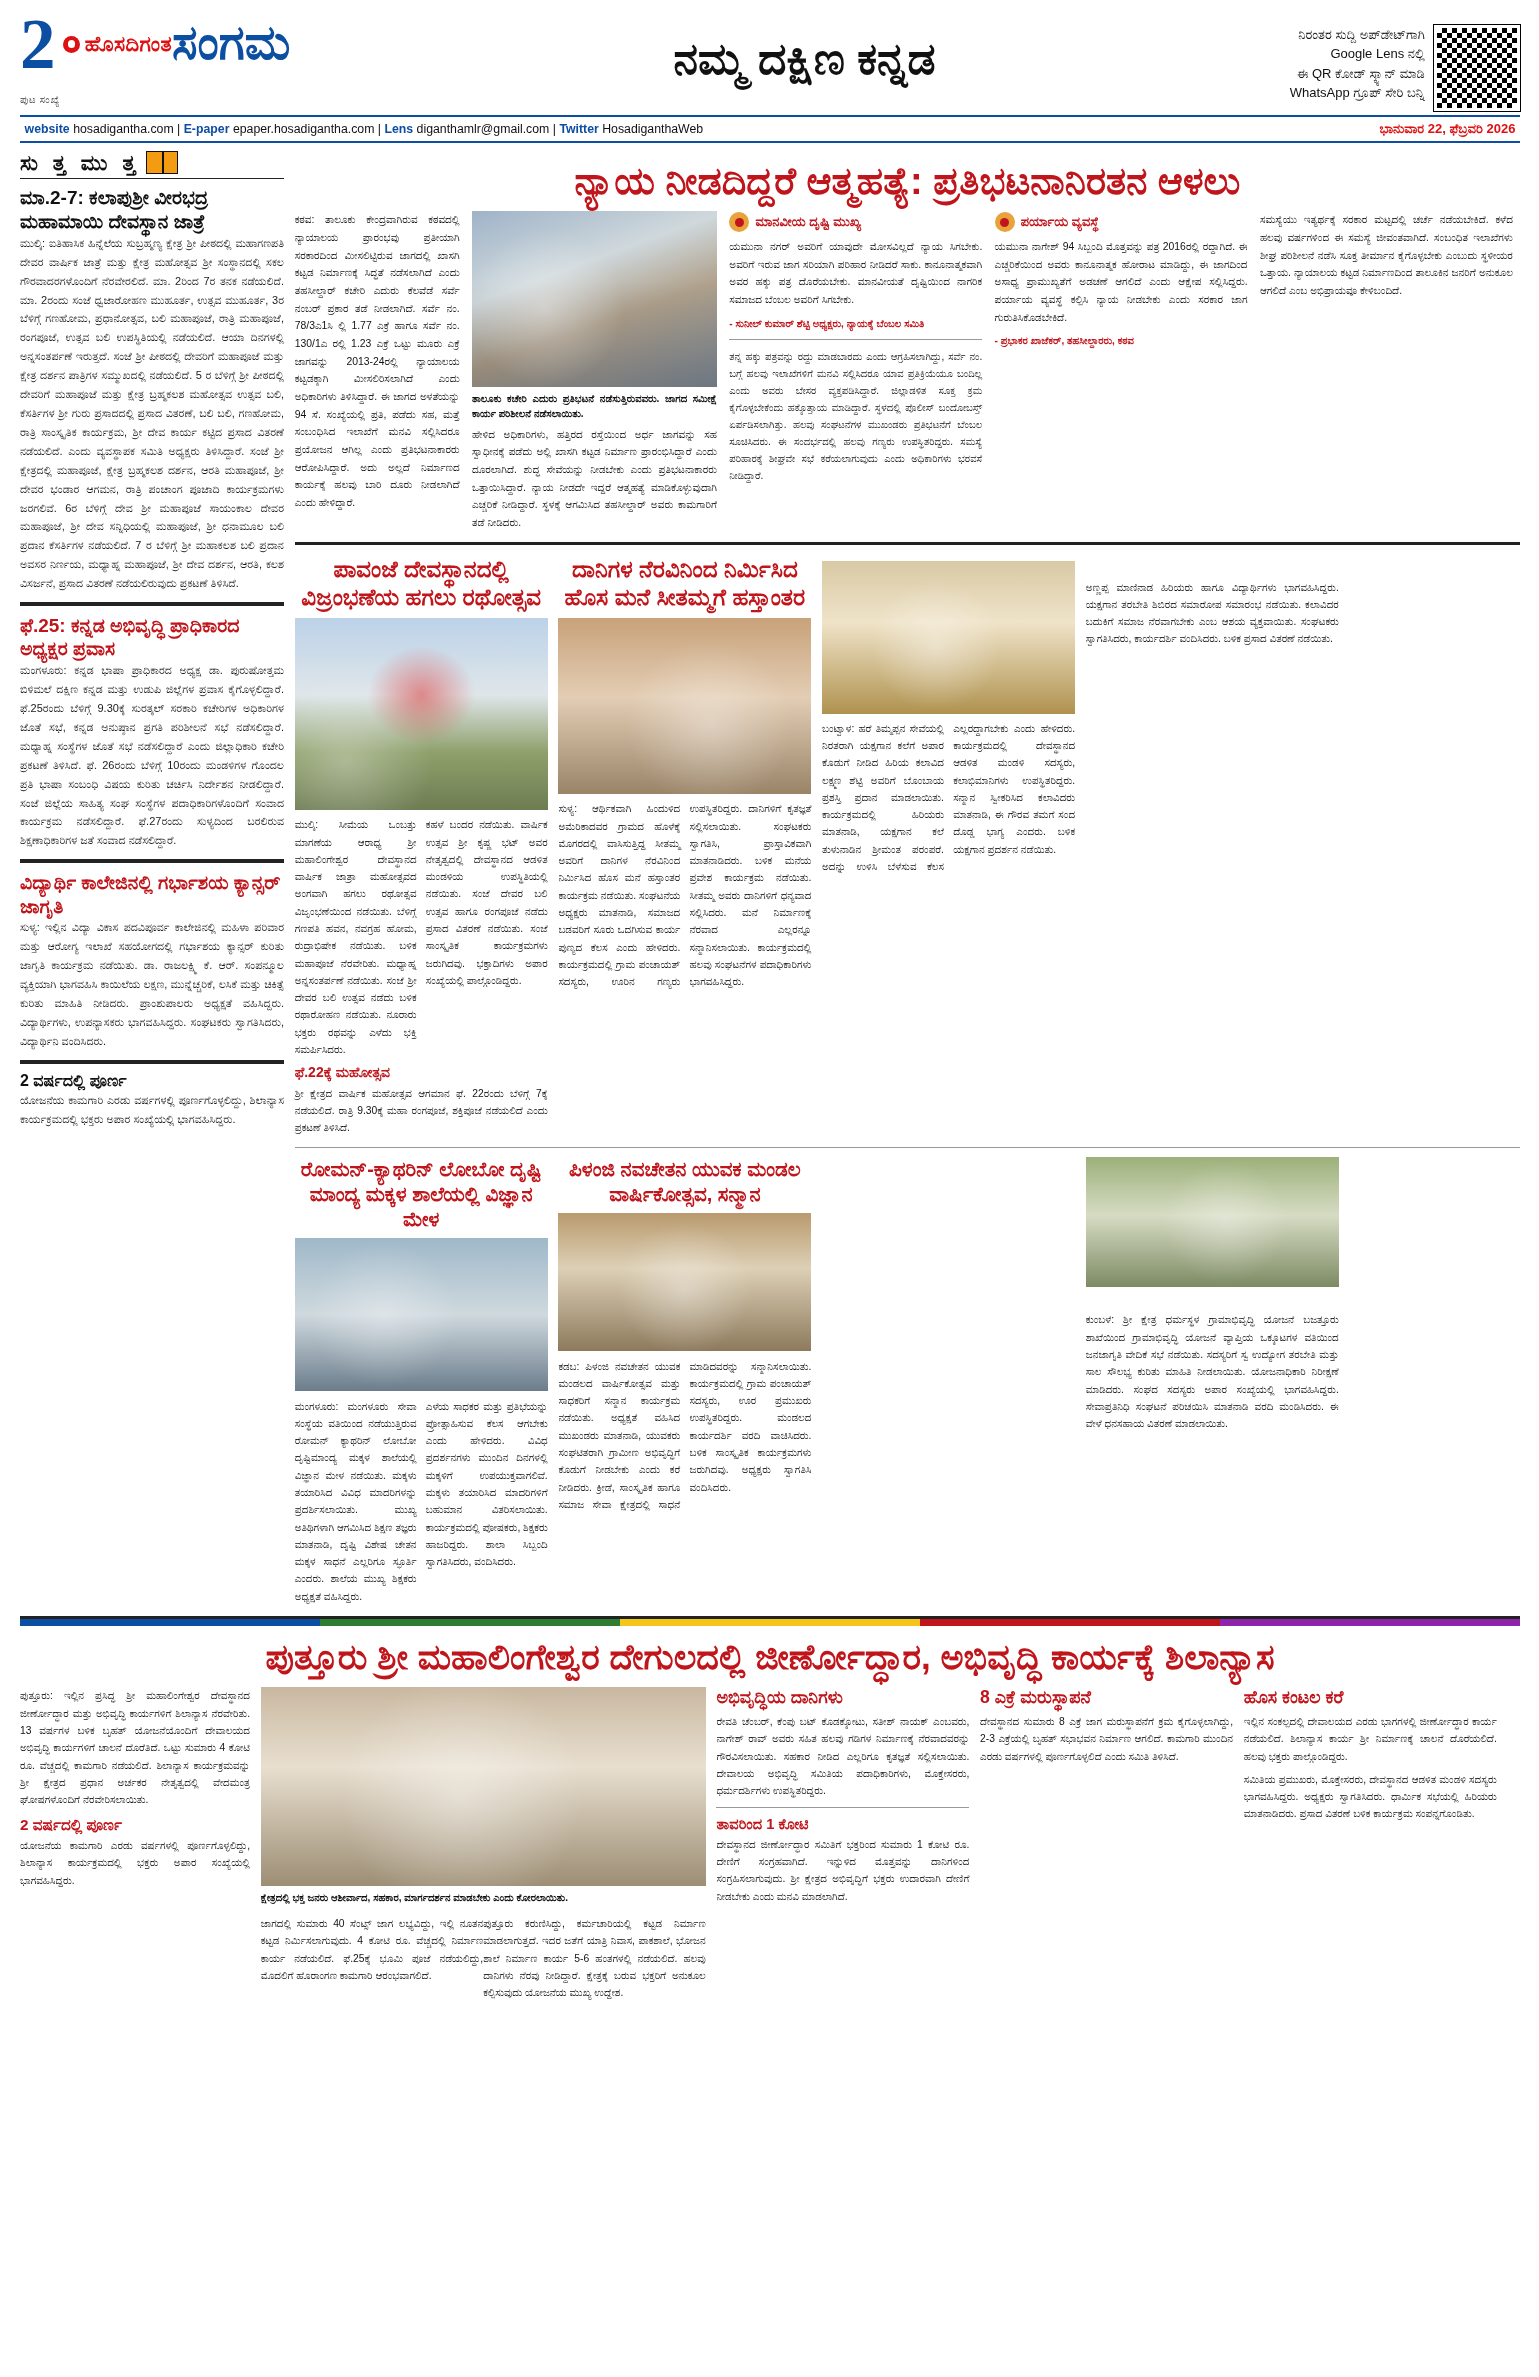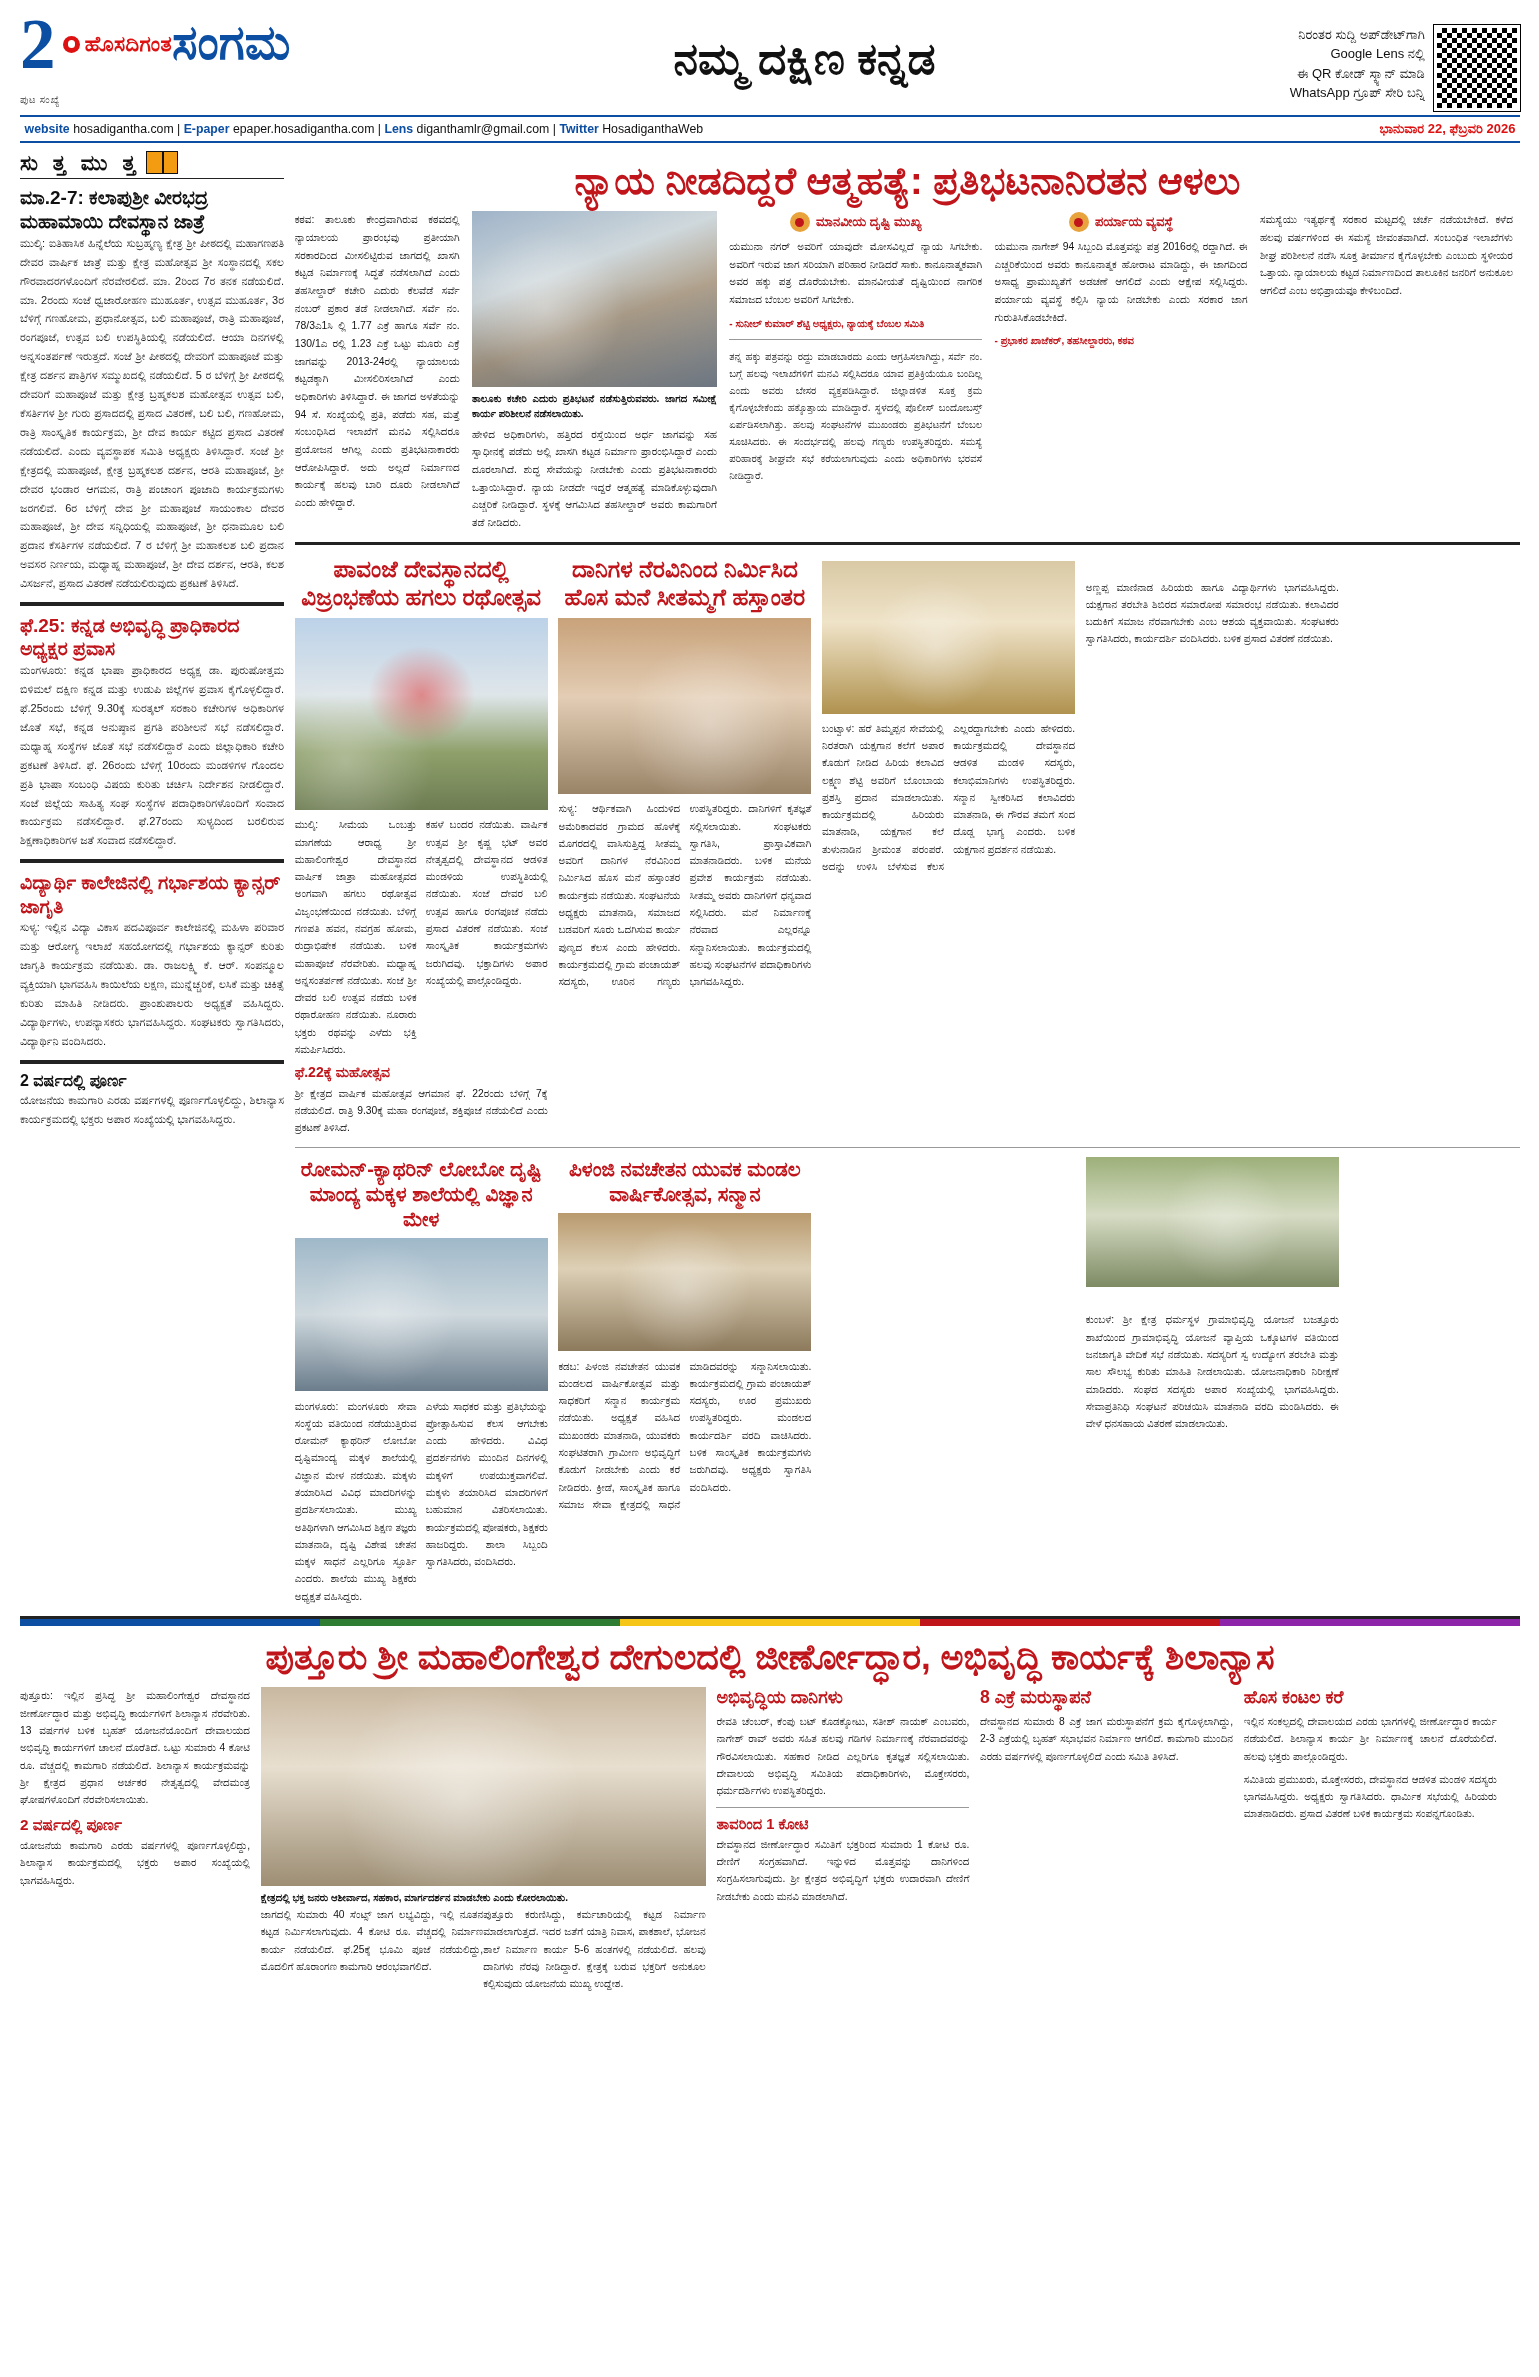--- a/index.html
+++ b/index.html
@@ -70,21 +70,21 @@
   .tg-col { font-size:10.4px; line-height:1.7; text-align:justify; }
   .tg-c1 { width:165px; }
   .tg-c2 { width:245px; }
   .tg-c3 { width:253px; }
   .tg-c4 { width:253px; }
   .tg-c5 { width:253px; }
   .photo { background:#c9c9c9; width:100%; position:relative; overflow:hidden;}
   .photo-inner{ position:absolute; inset:0; }
   .cap { font-size:10px; font-weight:bold; margin-top:3.8px; line-height:1.5; }
   .red-label { color:#c0151a; font-weight:bold; }
-  .badge-head { display:flex; align-items:center; gap:6.1px; font-weight:bold; color:#c0151a; font-size:13px;justify-content:center; }
+  .badge-head { display:flex; align-items:center; gap:6.1px; font-weight:bold; color:#c0151a; font-size:13px; }
   .badge-dot { width:20px;height:20px;border-radius:50%;background:#e8a33d; position:relative;}
   .badge-dot:after{content:"";position:absolute;left:5.4px;top:5.4px;width:9.2px;height:9.2px;border-radius:50%;background:#c0151a;}
 
   hr.thin { border:0; border-top:0.8px solid #999; margin:7.7px 0; }
 
   
   .mid-wrap { display:flex; gap:10.7px; margin-top:10.7px; border-top:3.1px solid #222; padding-top:9.2px;}
   .mcol { }
   .m1 { width:253px; }
   .m2 { width:253px; }
@@ -314,21 +314,21 @@
         <div style="font-size:10.3px;line-height:1.68;text-align:justify">ಪುತ್ತೂರು: ಇಲ್ಲಿನ ಪ್ರಸಿದ್ಧ ಶ್ರೀ ಮಹಾಲಿಂಗೇಶ್ವರ ದೇವಸ್ಥಾನದ ಜೀರ್ಣೋದ್ಧಾರ ಮತ್ತು ಅಭಿವೃದ್ಧಿ ಕಾರ್ಯಗಳಿಗೆ ಶಿಲಾನ್ಯಾಸ ನೆರವೇರಿತು. 13 ವರ್ಷಗಳ ಬಳಿಕ ಬೃಹತ್ ಯೋಜನೆಯೊಂದಿಗೆ ದೇವಾಲಯದ ಅಭಿವೃದ್ಧಿ ಕಾರ್ಯಗಳಿಗೆ ಚಾಲನೆ ದೊರೆತಿದೆ. ಒಟ್ಟು ಸುಮಾರು 4 ಕೋಟಿ ರೂ. ವೆಚ್ಚದಲ್ಲಿ ಕಾಮಗಾರಿ ನಡೆಯಲಿದೆ. ಶಿಲಾನ್ಯಾಸ ಕಾರ್ಯಕ್ರಮವನ್ನು ಶ್ರೀ ಕ್ಷೇತ್ರದ ಪ್ರಧಾನ ಅರ್ಚಕರ ನೇತೃತ್ವದಲ್ಲಿ ವೇದಮಂತ್ರ ಘೋಷಗಳೊಂದಿಗೆ ನೆರವೇರಿಸಲಾಯಿತು.</div>
         <div class="sub-head" style="margin-top:7.7px;font-size:15.3px">2 ವರ್ಷದಲ್ಲಿ ಪೂರ್ಣ</div>
         <div style="font-size:10.3px;line-height:1.68;text-align:justify;margin-top:3.1px">ಯೋಜನೆಯ ಕಾಮಗಾರಿ ಎರಡು ವರ್ಷಗಳಲ್ಲಿ ಪೂರ್ಣಗೊಳ್ಳಲಿದ್ದು, ಶಿಲಾನ್ಯಾಸ ಕಾರ್ಯಕ್ರಮದಲ್ಲಿ ಭಕ್ತರು ಅಪಾರ ಸಂಖ್ಯೆಯಲ್ಲಿ ಭಾಗವಹಿಸಿದ್ದರು.</div>
       </div>
 
       <div class="b2">
         <div class="photo" style="height:199px;background:linear-gradient(180deg,#c9b8a0 0%,#e8dfd0 40%,#9d8e74 100%)">
           <div class="photo-inner" style="background:radial-gradient(circle at 45% 55%, rgba(255,255,255,.4), transparent 45%)"></div>
         </div>
         <div class="cap">ಕ್ಷೇತ್ರದಲ್ಲಿ ಭಕ್ತ ಜನರು ಆಶೀರ್ವಾದ, ಸಹಕಾರ, ಮಾರ್ಗದರ್ಶನ ಮಾಡಬೇಕು ಎಂದು ಕೋರಲಾಯಿತು.</div>
-        <div style="display:flex;gap:0;margin-top:1px">
+        <div style="display:flex;gap:0;margin-top:10px">
           <div style="flex:1;font-size:10.3px;line-height:1.68;text-align:justify">ಜಾಗದಲ್ಲಿ ಸುಮಾರು 40 ಸೆಂಟ್ಸ್ ಜಾಗ ಲಭ್ಯವಿದ್ದು, ಇಲ್ಲಿ ನೂತನ ಕಟ್ಟಡ ನಿರ್ಮಿಸಲಾಗುವುದು. 4 ಕೋಟಿ ರೂ. ವೆಚ್ಚದಲ್ಲಿ ನಿರ್ಮಾಣ ಕಾರ್ಯ ನಡೆಯಲಿದೆ. ಫೆ.25ಕ್ಕೆ ಭೂಮಿ ಪೂಜೆ ನಡೆಯಲಿದ್ದು, ಮೊದಲಿಗೆ ಹೊರಾಂಗಣ ಕಾಮಗಾರಿ ಆರಂಭವಾಗಲಿದೆ.</div>
           <div style="flex:1;font-size:10.3px;line-height:1.68;text-align:justify">ಪುತ್ತೂರು ಕರುಣಿಸಿದ್ದು, ಕರ್ಮಚಾರಿಯಲ್ಲಿ ಕಟ್ಟಡ ನಿರ್ಮಾಣ ಮಾಡಲಾಗುತ್ತದೆ. ಇದರ ಜತೆಗೆ ಯಾತ್ರಿ ನಿವಾಸ, ಪಾಕಶಾಲೆ, ಭೋಜನ ಶಾಲೆ ನಿರ್ಮಾಣ ಕಾರ್ಯ 5-6 ಹಂತಗಳಲ್ಲಿ ನಡೆಯಲಿದೆ. ಹಲವು ದಾನಿಗಳು ನೆರವು ನೀಡಿದ್ದಾರೆ. ಕ್ಷೇತ್ರಕ್ಕೆ ಬರುವ ಭಕ್ತರಿಗೆ ಅನುಕೂಲ ಕಲ್ಪಿಸುವುದು ಯೋಜನೆಯ ಮುಖ್ಯ ಉದ್ದೇಶ.</div>
         </div>
       </div>
 
       <div class="b3">
         <div class="sub-head">ಅಭಿವೃದ್ಧಿಯ ದಾನಿಗಳು</div>
         <div style="font-size:10.3px;line-height:1.68;text-align:justify;margin-top:4.6px">ರೇವತಿ ಚೆಂಬರ್, ಕೆಂಪು ಬಟ್ ಕೊಡಕ್ಕೋಟು, ಸತೀಶ್ ನಾಯಕ್ ಎಂಬವರು, ನಾಗೇಶ್ ರಾವ್ ಅವರು ಸಹಿತ ಹಲವು ಗಡಿಗಳ ನಿರ್ಮಾಣಕ್ಕೆ ನೆರವಾದವರನ್ನು ಗೌರವಿಸಲಾಯಿತು. ಸಹಕಾರ ನೀಡಿದ ಎಲ್ಲರಿಗೂ ಕೃತಜ್ಞತೆ ಸಲ್ಲಿಸಲಾಯಿತು. ದೇವಾಲಯ ಅಭಿವೃದ್ಧಿ ಸಮಿತಿಯ ಪದಾಧಿಕಾರಿಗಳು, ಮೊಕ್ತೇಸರರು, ಧರ್ಮದರ್ಶಿಗಳು ಉಪಸ್ಥಿತರಿದ್ದರು.</div>
         <hr class="thin">
         <div class="sub-head" style="font-size:14.6px">ತಾವರಿಂದ 1 ಕೋಟಿ</div>

